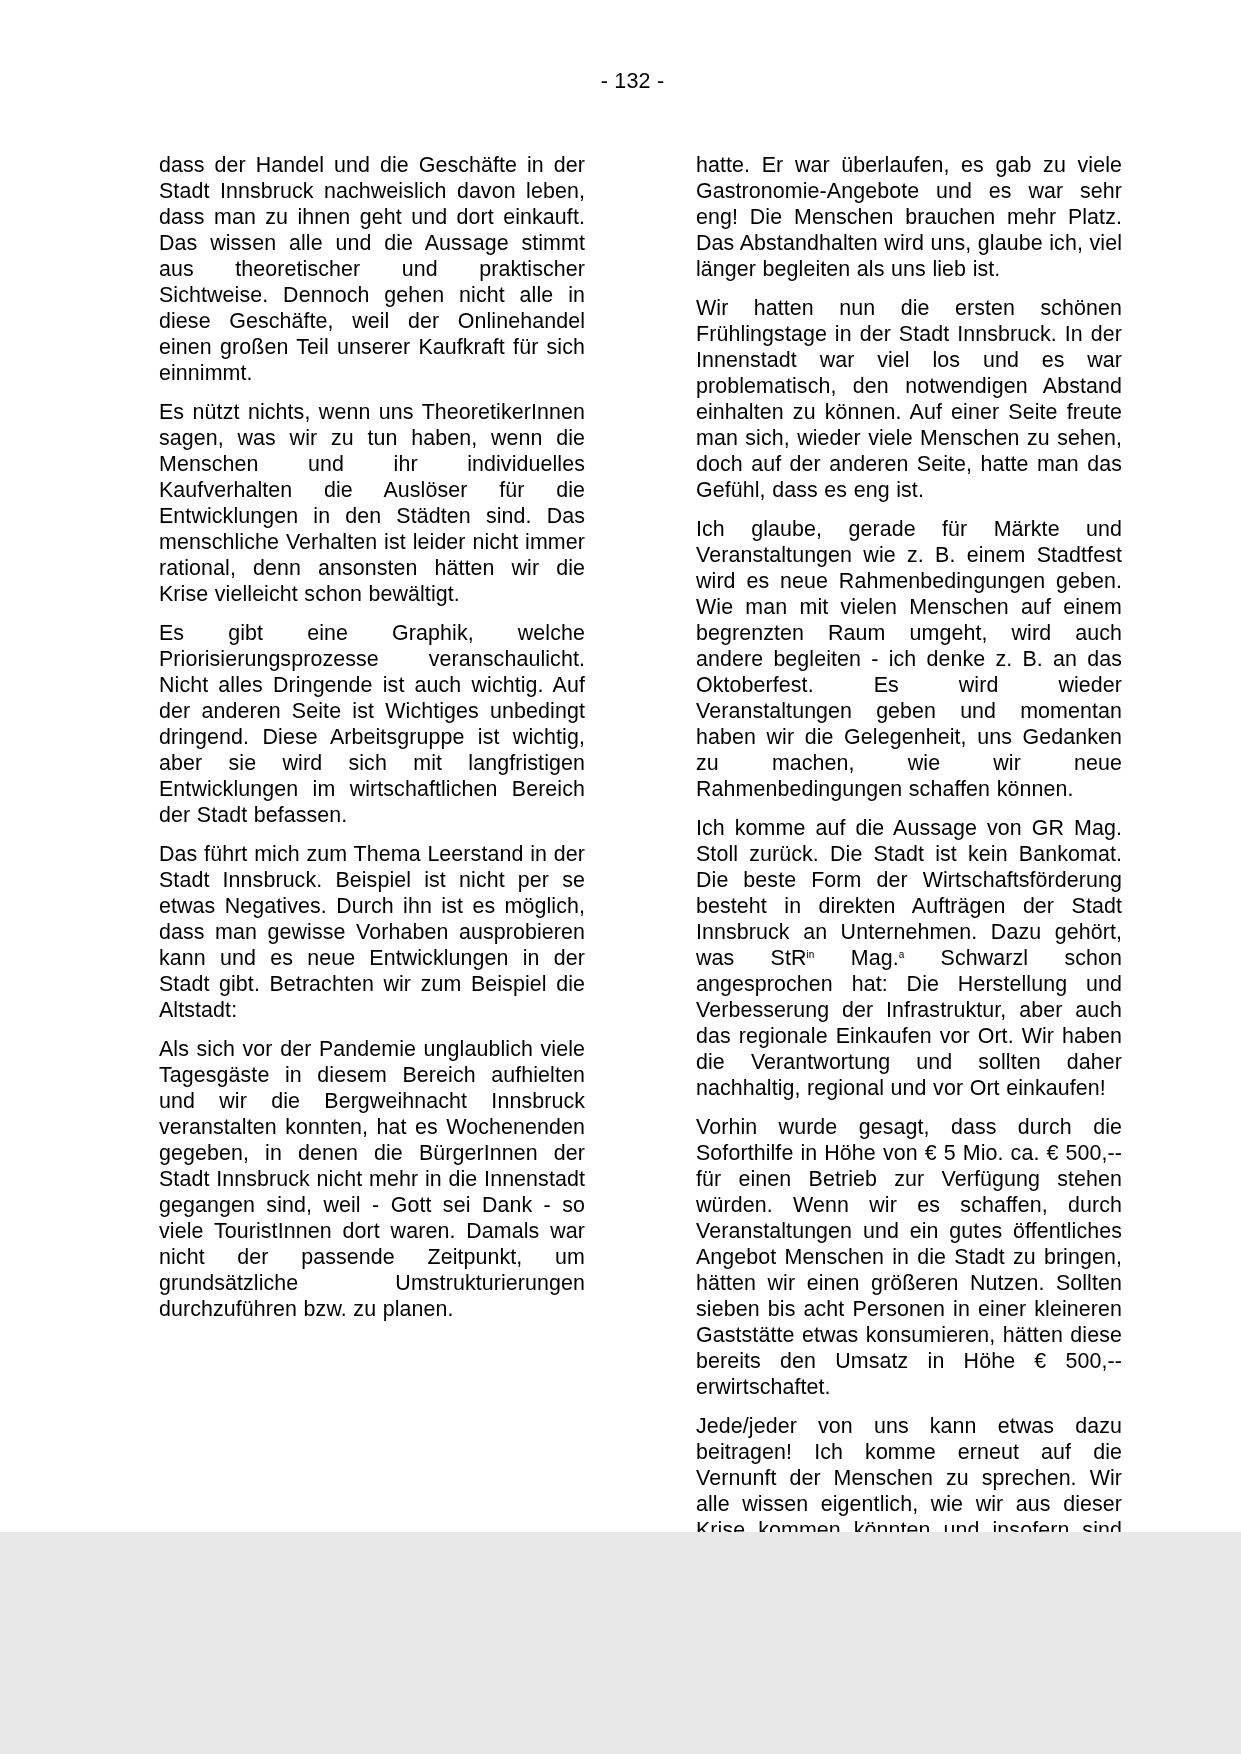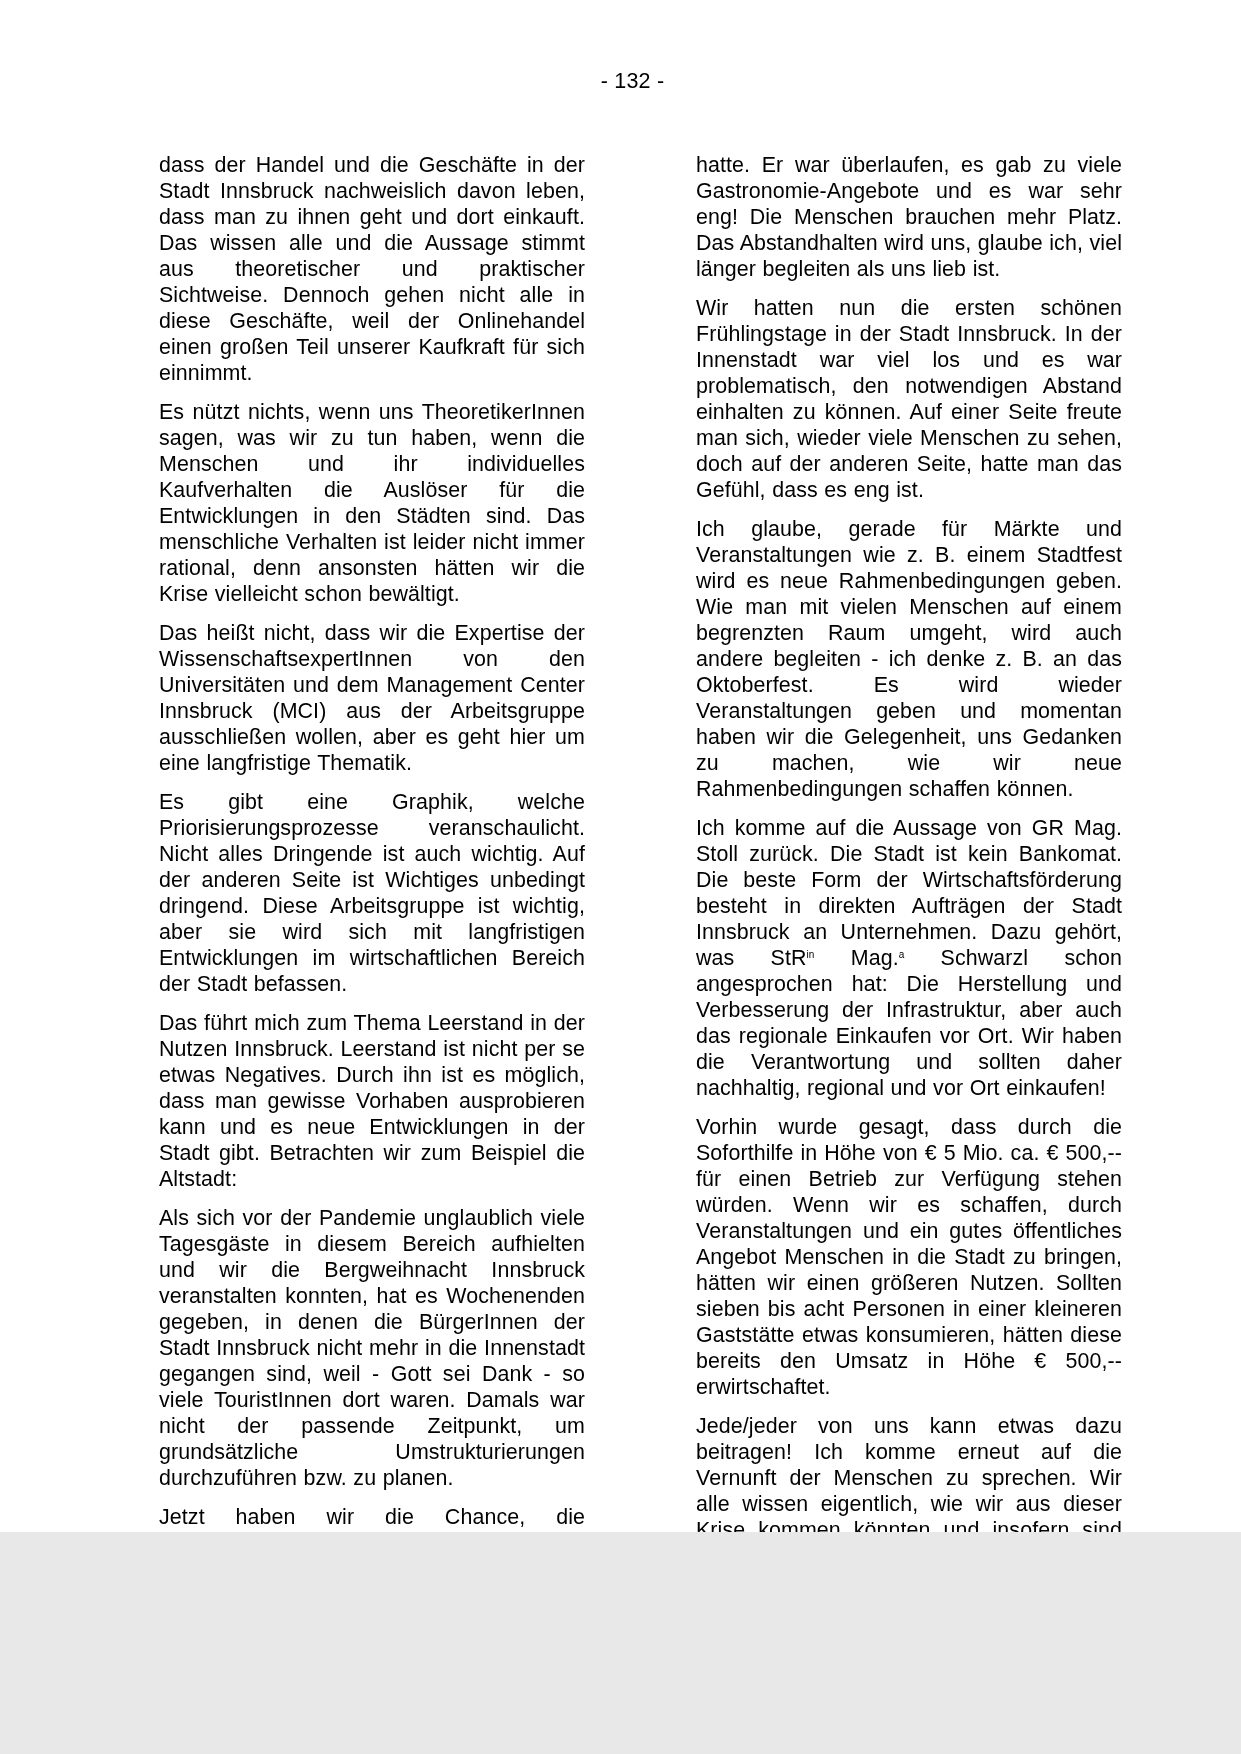--- a/index.html
+++ b/index.html
@@ -73,25 +73,23 @@
 </head>
 <body>
 
 <div class="page">
   <div class="page-number">- 132 -</div>
 
   <div class="content">
     <div class="col" id="col-left">
         <p class="para">dass der Handel und die Geschäfte in der Stadt Innsbruck nachweislich davon leben, dass man zu ihnen geht und dort einkauft. Das wissen alle und die Aussage stimmt aus theoretischer und praktischer Sichtweise. Dennoch gehen nicht alle in diese Geschäfte, weil der Onlinehandel einen großen Teil unserer Kaufkraft für sich einnimmt.</p>
         <p class="para">Es nützt nichts, wenn uns TheoretikerInnen sagen, was wir zu tun haben, wenn die Menschen und ihr individuelles Kaufverhalten die Auslöser für die Entwicklungen in den Städten sind. Das menschliche Verhalten ist leider nicht immer rational, denn ansonsten hätten wir die Krise vielleicht schon bewältigt.</p>
-        <p class="para">Das heißt nicht, dass wir die Expertise der WissenschaftsexpertInnen von den Universitäten und dem Management Center Innsbruck (MCI) aus der Arbeitsgruppe ausschließen wollen, aber es geht hier um eine langfristige Thematik.</p>
         <p class="para">Es gibt eine Graphik, welche Priorisierungsprozesse veranschaulicht. Nicht alles Dringende ist auch wichtig. Auf der anderen Seite ist Wichtiges unbedingt dringend. Diese Arbeitsgruppe ist wichtig, aber sie wird sich mit langfristigen Entwicklungen im wirtschaftlichen Bereich der Stadt befassen.</p>
-        <p class="para">Das führt mich zum Thema Leerstand in der Nutzen Innsbruck. Leerstand ist nicht per se etwas Negatives. Durch ihn ist es möglich, dass man gewisse Vorhaben ausprobieren kann und es neue Entwicklungen in der Stadt gibt. Betrachten wir zum Beispiel die Altstadt:</p>
+        <p class="para">Das führt mich zum Thema Leerstand in der Stadt Innsbruck. Beispiel ist nicht per se etwas Negatives. Durch ihn ist es möglich, dass man gewisse Vorhaben ausprobieren kann und es neue Entwicklungen in der Stadt gibt. Betrachten wir zum Beispiel die Altstadt:</p>
         <p class="para">Als sich vor der Pandemie unglaublich viele Tagesgäste in diesem Bereich aufhielten und wir die Bergweihnacht Innsbruck veranstalten konnten, hat es Wochenenden gegeben, in denen die BürgerInnen der Stadt Innsbruck nicht mehr in die Innenstadt gegangen sind, weil - Gott sei Dank - so viele TouristInnen dort waren. Damals war nicht der passende Zeitpunkt, um grundsätzliche Umstrukturierungen durchzuführen bzw. zu planen.</p>
-        <p class="para">Jetzt haben wir die Chance, die Bergweihnacht Innsbruck neu auszurichten. Ich denke, nur wenige von uns wollen den Christkindlmarkt in der Altstadt wieder in jener Form haben, die er vor der Pandemie</p>
       </div>
     <div class="col" id="col-right">
         <p class="para">hatte. Er war überlaufen, es gab zu viele Gastronomie-Angebote und es war sehr eng! Die Menschen brauchen mehr Platz. Das Abstandhalten wird uns, glaube ich, viel länger begleiten als uns lieb ist.</p>
         <p class="para">Wir hatten nun die ersten schönen Frühlingstage in der Stadt Innsbruck. In der Innenstadt war viel los und es war problematisch, den notwendigen Abstand einhalten zu können. Auf einer Seite freute man sich, wieder viele Menschen zu sehen, doch auf der anderen Seite, hatte man das Gefühl, dass es eng ist.</p>
         <p class="para">Ich glaube, gerade für Märkte und Veranstaltungen wie z. B. einem Stadtfest wird es neue Rahmenbedingungen geben. Wie man mit vielen Menschen auf einem begrenzten Raum umgeht, wird auch andere begleiten - ich denke z. B. an das Oktoberfest. Es wird wieder Veranstaltungen geben und momentan haben wir die Gelegenheit, uns Gedanken zu machen, wie wir neue Rahmenbedingungen schaffen können.</p>
         <p class="para"><span>Ich komme auf die Aussage von GR Mag. Stoll zurück. Die Stadt ist kein Bankomat. Die beste Form der Wirtschaftsförderung besteht in direkten Aufträgen der Stadt Innsbruck an Unternehmen. Dazu gehört, was StR</span><sup>in</sup><span> Mag.</span><sup>a</sup><span> Schwarzl schon angesprochen hat: Die Herstellung und Verbesserung der Infrastruktur, aber auch das regionale Einkaufen vor Ort. Wir haben die Verantwortung und sollten daher nachhaltig, regional und vor Ort einkaufen!</span></p>
         <p class="para">Vorhin wurde gesagt, dass durch die Soforthilfe in Höhe von € 5 Mio. ca. € 500,-- für einen Betrieb zur Verfügung stehen würden. Wenn wir es schaffen, durch Veranstaltungen und ein gutes öffentliches Angebot Menschen in die Stadt zu bringen, hätten wir einen größeren Nutzen. Sollten sieben bis acht Personen in einer kleineren Gaststätte etwas konsumieren, hätten diese bereits den Umsatz in Höhe € 500,-- erwirtschaftet.</p>
         <p class="para">Jede/jeder von uns kann etwas dazu beitragen! Ich komme erneut auf die Vernunft der Menschen zu sprechen. Wir alle wissen eigentlich, wie wir aus dieser Krise kommen könnten und insofern sind viele Ideen und Initiativen zu bedenken. Wir werden uns auch mit dem "grünen Pass" von Bundeskanzler Kurz befassen müssen.</p>
       </div>
   </div>

